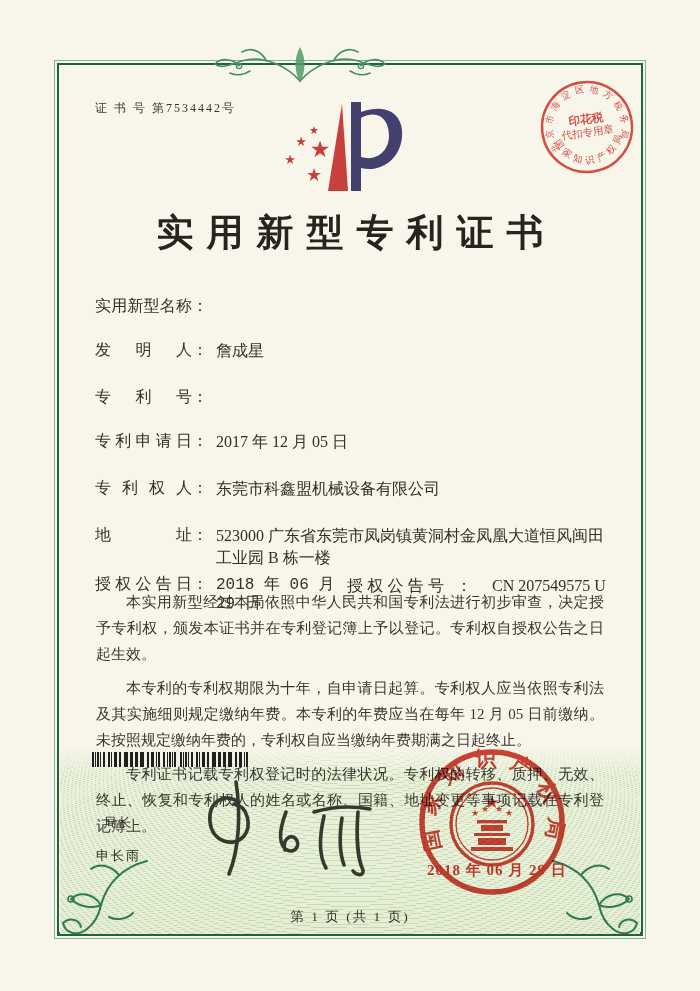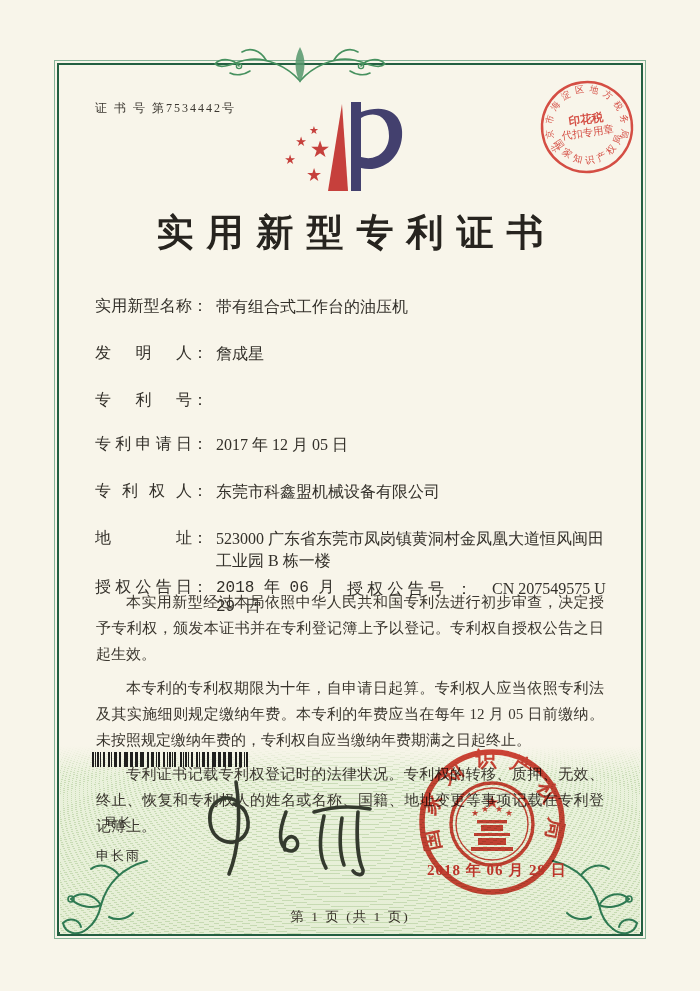--- a/index.html
+++ b/index.html
@@ -128,21 +128,20 @@
   <text x="51" y="47" font-size="11.5" fill="#d0382e" text-anchor="middle" font-weight="bold">印花税</text>
   <text x="51" y="60" font-size="10.5" fill="#d0382e" text-anchor="middle">代扣专用章</text>
 </svg>
 
 <div class="title">实用新型专利证书</div>
 
 <div class="fields">
   <div class="row">
     <span class="flabel">实用新型名称</span>
       <span class="colon">：</span>
-    <span class="fvalue">带有组合式工作台的油压机</span>
   </div>
   <div class="row">
     <span class="flabel">发明人</span>
       <span class="colon">：</span>
     <span class="fvalue">詹成星</span>
   </div>
   <div class="row">
     <span class="flabel">专利号</span>
       <span class="colon">：</span>
   </div>

